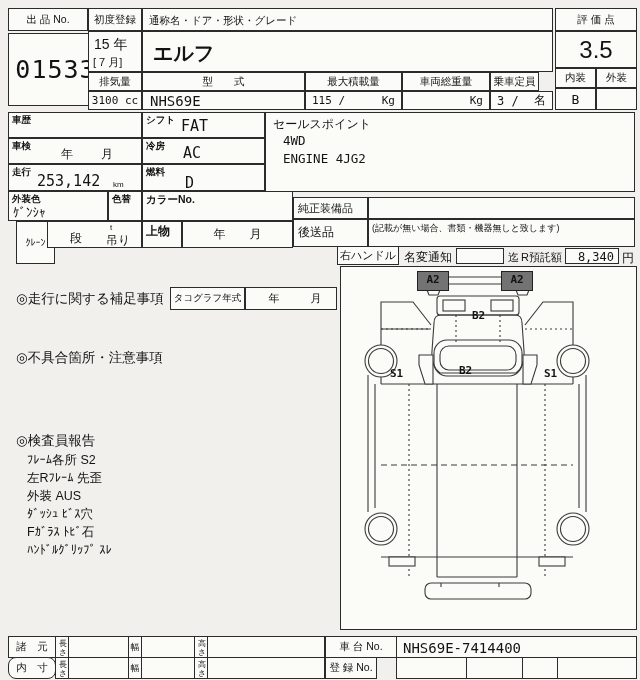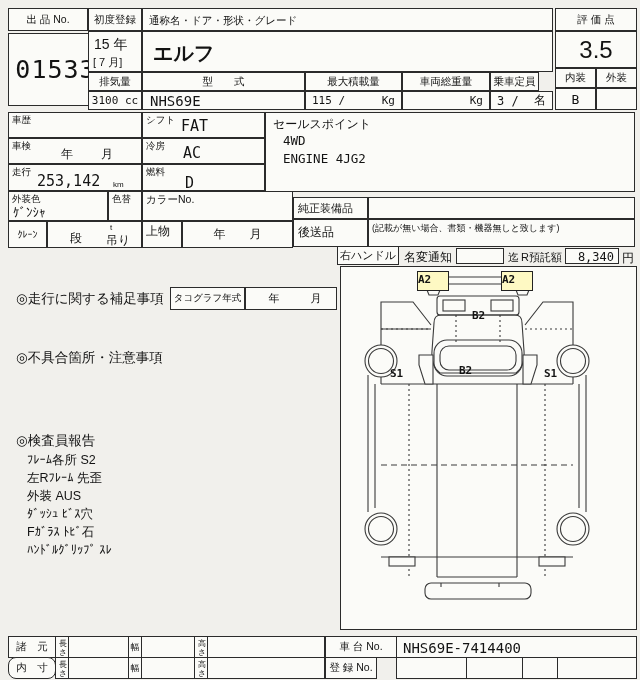--- a/index.html
+++ b/index.html
@@ -5,35 +5,35 @@
   html,body{margin:0;padding:0;}
   body{
     width:640px;height:680px;overflow:hidden;position:relative;
     background:#f1f0ec;color:#131313;
     font-family:"Liberation Sans","DejaVu Sans",sans-serif;
     -webkit-font-smoothing:antialiased;
   }
   #sheet{position:absolute;inset:0;}
   .c{position:absolute;box-sizing:border-box;border:1px solid #2b2b2b;background:#fbfbf8;}
   .nb{position:absolute;box-sizing:border-box;background:transparent;}
-  .cl{position:absolute;top:1px;left:3px;font-size:9.5px;white-space:nowrap;}
+  .cl{position:absolute;top:1px;left:3px;font-size:9.5px;white-space:nowrap;font-weight:bold;}
   .ctr{display:flex;align-items:center;justify-content:center;text-align:center;}
   .mono{font-family:"DejaVu Sans Mono","Liberation Mono",monospace;}
   .lblc{font-size:10.5px;}
   .hdr{font-size:10.5px;}
   .big{font-size:25px;letter-spacing:1px;}
   .kv{font-size:15px;}
   .small{font-size:9px;}
   .unit{font-size:8px;}
   .split{display:flex;align-items:center;justify-content:space-between;padding:0 6px;}
   .note-title{font-size:13.5px;white-space:nowrap;}
   .insp-list div{font-size:12.5px;line-height:18px;white-space:nowrap;}
   .dg-label{position:absolute;font-family:"DejaVu Sans Mono","Liberation Mono",monospace;
     font-weight:bold;font-size:11px;}
-  .dg-box{border:1.5px solid #222;background:#fef9c3;text-align:left;line-height:15px;}
+  .dg-box{border:1.5px solid #222;background:#737373;text-align:center;line-height:15px;}
   .vert{font-size:8px;line-height:1.15;padding:2px 1px 0 3px;word-break:break-all;text-align:center;}
   svg{display:block;}
 </style>
 </head>
 <body>
 
 <div id="sheet">
 
   <div class="c ctr lblc" style="left:8px;top:8px;width:80px;height:23px;">出 品 No.</div>
   <div class="c ctr mono big" style="left:8px;top:33px;width:95px;height:73px;">01533</div>
@@ -114,21 +114,21 @@
     <div class="cl">外装色</div>
     <div class="nb" style="left:4px;top:13px;font-size:13px;">ｹﾞﾝｼｬ</div>
   </div>
   <div class="c" style="left:108px;top:191px;width:34px;height:30px;">
     <div class="cl">色替</div>
   </div>
   <div class="c" style="left:142px;top:191px;width:151px;height:30px;">
     <div class="cl" style="font-size:10.5px;">カラーNo.</div>
   </div>
 
-  <div class="c ctr" style="left:8px;top:221px;width:39px;height:27px;font-size:10px;">ｸﾚｰﾝ</div>
+  <div class="c ctr" style="left:16px;top:221px;width:39px;height:43px;font-size:10px;">ｸﾚｰﾝ</div>
   <div class="c" style="left:47px;top:221px;width:95px;height:27px;">
     <span class="nb" style="left:22px;top:8px;font-size:12px;">段</span>
     <span class="nb unit" style="left:62px;top:1px;">t</span>
     <span class="nb" style="left:58px;top:10px;font-size:12px;">吊り</span>
   </div>
   <div class="c" style="left:142px;top:221px;width:40px;height:27px;">
     <div class="cl" style="font-size:12px;">上物</div>
   </div>
   <div class="c ctr" style="left:182px;top:221px;width:111px;height:27px;font-size:12px;">年　　月</div>
 

